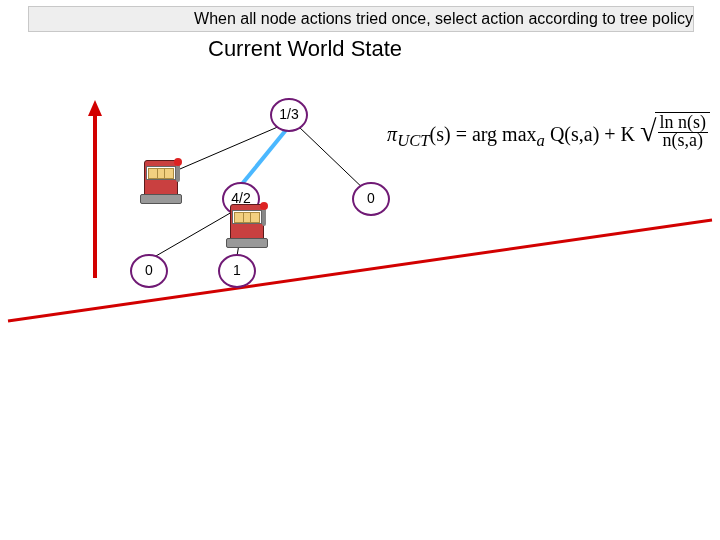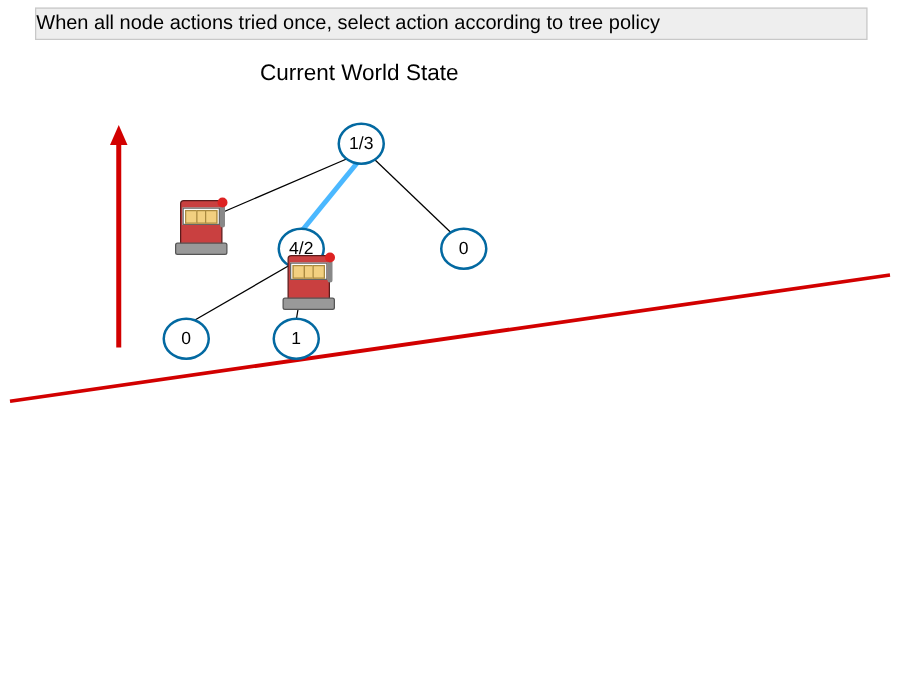--- a/index.html
+++ b/index.html
@@ -1,20 +1,20 @@
 <!DOCTYPE html>
 <html><head>
 <meta charset="utf-8">
 <style>
   html,body{margin:0;padding:0;width:720px;height:540px;background:#fff;font-family:Arial,Helvetica,sans-serif;overflow:hidden}
   .stage{position:relative;width:720px;height:540px}
-  .title-bar{position:absolute;left:28px;top:6px;width:664px;height:24px;background:#eee;border:1px solid #c8c8c8;font-size:16px;line-height:24px;text-align:left}
-  .subtitle{position:absolute;left:208px;top:48px;font-size:18px}
+  .title-bar{position:absolute;left:28px;top:6px;width:664px;height:24px;background:#eee;border:1px solid #c8c8c8;font-size:16px;line-height:24px;text-align:right}
+  .subtitle{position:absolute;left:208px;top:36px;font-size:22px}
   .side-label{position:absolute;left:10px;top:170px;font-size:18px;line-height:22px}
-  .node{position:absolute;width:34px;height:30px;border:2px solid #0369a1;border-radius:50%;background:#fff;font-size:14px;line-height:28px;text-align:center}
+  .node{position:absolute;width:34px;height:30px;border:2px solid #701a75;border-radius:50%;background:#fff;font-size:14px;line-height:28px;text-align:center}
   .formula{position:absolute;right:10px;top:112px;font-family:'Times New Roman',serif;font-size:20px}
   .formula .num{border-bottom:1px solid #000;padding:0 2px}
   .formula .frac{display:inline-block;vertical-align:middle;text-align:center;line-height:18px;font-size:18px}
   .formula .sqrt{display:inline-flex;align-items:center}
   .formula .sqrt-sym{font-size:30px;line-height:20px;margin-right:-2px}
   .formula .sqrt-bar{border-top:1px solid #000;padding:0 2px 0 3px}
   
   .slot{position:absolute;width:44px;height:42px}
   .slot .cab{position:absolute;left:6px;top:0;width:32px;height:40px;background:#c94040;border:1px solid #5a1b1b;border-radius:3px}
   .slot .screen{position:absolute;left:8px;top:6px;width:28px;height:12px;background:#fff;border:1px solid #666}
@@ -69,14 +69,26 @@
   <div class="slot" style="left:224px;top:204px">
     <div class="cab"></div>
       <div class="screen">
         <div class="mid"></div>
       </div>
       <div class="base"></div>
       <div class="arm"></div>
       <div class="knob"></div>
   </div>
 
+  <div class="formula">
+    <i>π</i><sub><i>UCT</i></sub><span>(s) = arg max</span><sub><i>a</i></sub><span> Q(s,a) + K</span>
+    <span class="sqrt">
+      <span class="sqrt-sym">√</span>
+      <span class="sqrt-bar">
+        <span class="frac">
+          <span class="num">ln n(s)</span><br>
+          <span>n(s,a)</span>
+        </span>
+      </span>
+    </span>
+  </div>
 
 </div>
 
 </body></html>

